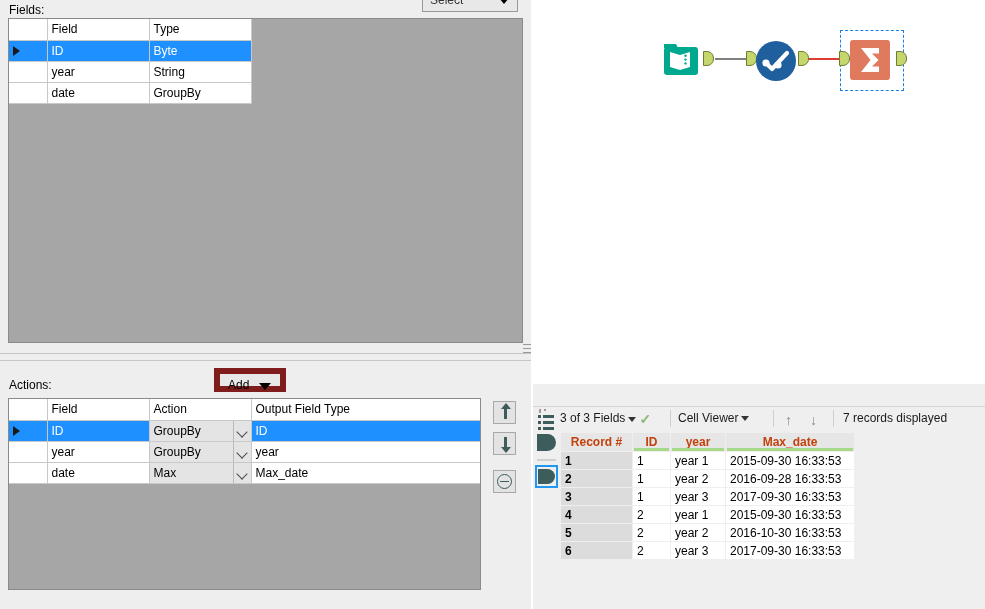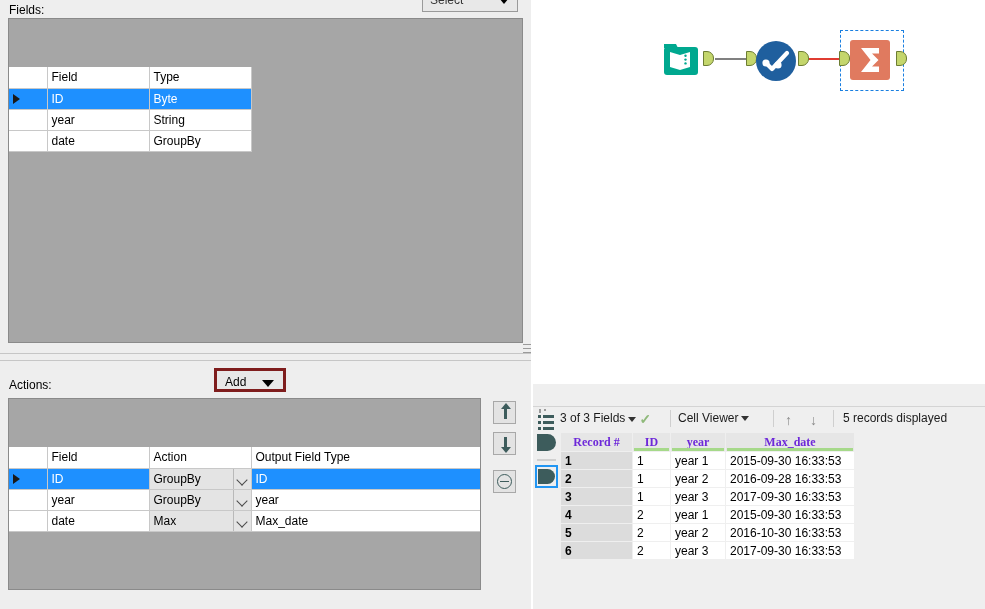--- a/index.html
+++ b/index.html
@@ -75,21 +75,20 @@
     background: #a6a6a6;
     box-sizing: border-box;
     overflow: hidden;
   }
 
   table.grid {
     border-collapse: collapse;
     table-layout: fixed;
     background: #ec4899;
     font-size: 12px;
-    margin-top: 48px;
   }
   table.grid td, table.grid th {
     border: 1px solid #c8c8c8;
     border-top: none;
     border-left: none;
     height: 21px;
     padding: 0 0 0 4px;
     font-weight: normal;
     text-align: left;
     font-size: 12px;
@@ -154,21 +153,21 @@
     border-bottom: 1.6px solid #4a4a4a;
     transform: rotate(-45deg);
   }
 
   
   #add-dropdown {
     position: absolute;
     left: 214px; top: 368px;
     width: 72px; height: 24px;
     background: #e8e8e8;
-    border: 3px solid #7f1d1d;
+    border: 6px solid #7f1d1d;
     box-sizing: border-box;
     cursor: pointer;
   }
   #add-dropdown .ddlabel {
     position: absolute;
     left: 8px; top: 4px;
     font-size: 12px;
   }
   #add-dropdown .ddarrow {
     position: absolute;
@@ -451,29 +450,28 @@
     overflow: hidden;
   }
   table.restable {
     border-collapse: collapse;
     table-layout: fixed;
     font-size: 12px;
   }
   table.restable th {
     height: 19px;
     background: #e6e6e6;
-    color: #6d28d9;
+    color: #c2410c;
     font-weight: bold;
     font-size: 12px;
     padding: 0;
     border: 1px solid #efefef;
     border-bottom: none;
     position: relative;
     box-sizing: border-box;
-    font-family: Liberation Serif, serif;
   }
   table.restable th .greenbar {
     position: absolute;
     left: 1px; right: 1px; bottom: 0;
     height: 3px;
     background: #a6d98a;
   }
   table.restable td {
     height: 18px;
     padding: 0 0 0 4px;
@@ -670,21 +668,21 @@
       <span>3 of 3 Fields</span><span class="tb-caret"></span><span class="tb-check">✓</span>
     </span>
     <span class="tb-sep" style="left:110px;"></span>
     <span class="tb-item" style="left:118px;">
       <span>Cell Viewer</span><span class="tb-caret"></span>
     </span>
     <span class="tb-sep" style="left:213px;"></span>
     <span class="tb-arrow" style="left:225px;">↑</span>
     <span class="tb-arrow" style="left:250px;">↓</span>
     <span class="tb-sep" style="left:273px;"></span>
-    <span class="tb-item" style="left:283px;">5 records displayed</span>
+    <span class="tb-item" style="left:283px;">7 records displayed</span>
   </div>
 
   <div id="results-table-wrap">
     <table class="restable" style="width:294px;">
       <thead>
         <tr>
           <th class="norule" style="width:72px;"><span>Record #</span></th>
           <th style="width:38px;"><span>ID</span><span class="greenbar"></span></th>
           <th style="width:55px;"><span>year</span><span class="greenbar"></span></th>
           <th style="width:129px;"><span>Max_date</span><span class="greenbar"></span></th>

